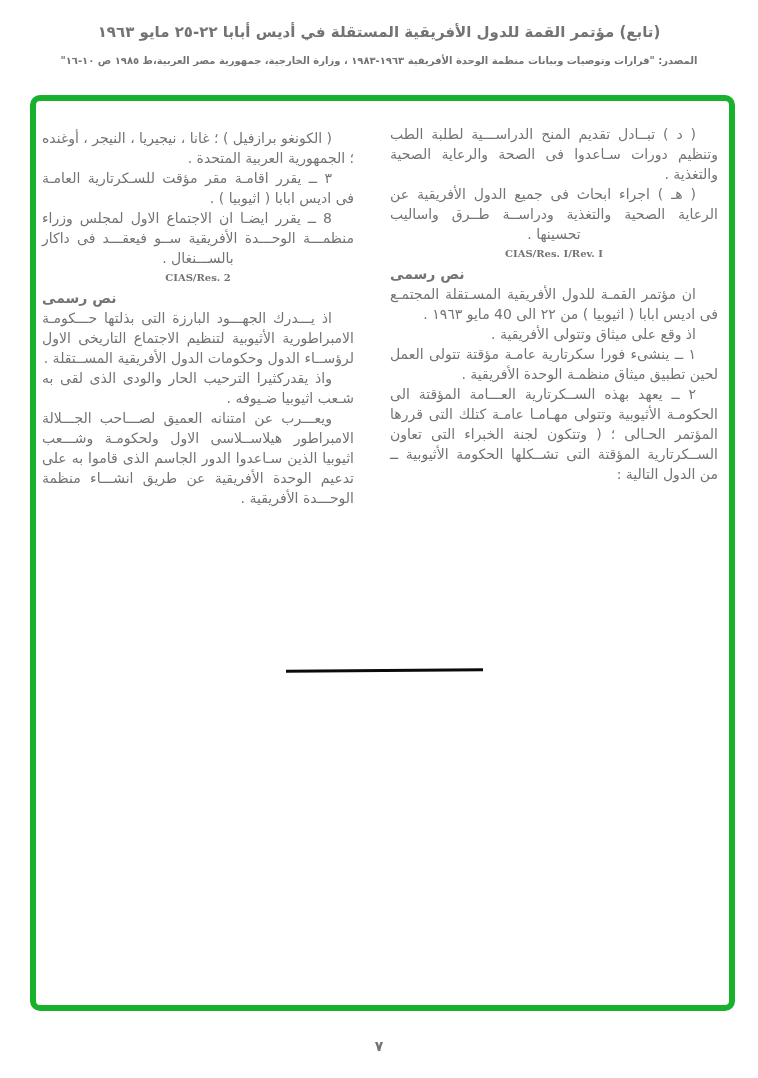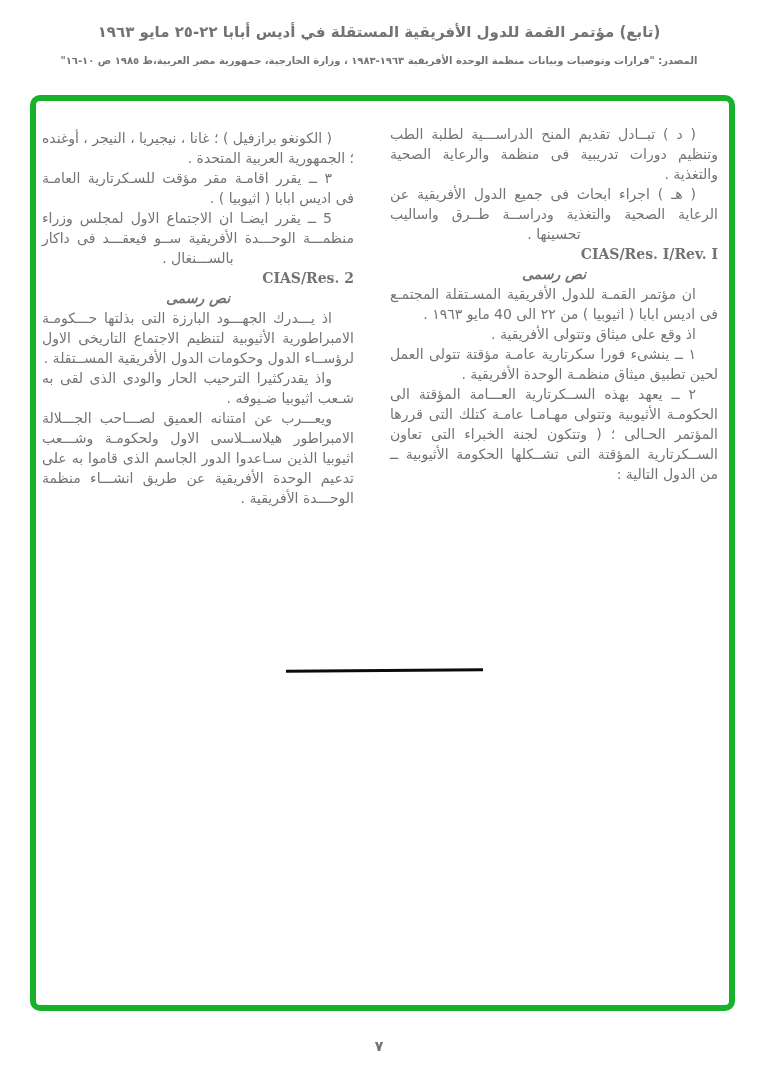--- a/index.html
+++ b/index.html
@@ -24,24 +24,24 @@
   }
   .col {
     position:absolute; direction:rtl; text-align:justify;
     font-size:14px; line-height:20px;
   }
   .col-right { top:124px; left:390px; width:328px; }
   .col-left  { top:128px; left:42px;  width:312px; }
   .col p { margin:0; }
   .indent { text-indent:22px; }
   .ref {
-    direction:ltr; text-align:right; font-family:"DejaVu Serif", serif;
-    font-weight:bold; font-size:14px; text-indent:0;
+    direction:ltr; text-align:center; font-family:"DejaVu Serif", serif;
+    font-weight:bold; font-size:10px; text-indent:0;
   }
-  .center-head { text-align:center; font-weight:bold; text-indent:0;font-style:italic; }
+  .center-head { text-align:left; font-weight:bold; text-indent:0; }
   .tal-center { text-align-last:center; }
   .mt4{margin-top:4px}.mt6{margin-top:6px}.mt8{margin-top:8px}.mt10{margin-top:10px}
   .mt12{margin-top:12px}.mt14{margin-top:14px}.mt16{margin-top:16px}.mt24{margin-top:24px}
   .divider {
     position:absolute; left:286px; top:669px; width:197px; height:3px;
     background:#0b0b0b; transform:rotate(-0.4deg);
   }
   .page-num {
     position:absolute; top:1038px; left:0; right:0;
     text-align:center; font-size:14px; font-weight:bold;
@@ -51,34 +51,34 @@
 <body>
 
 <div class="page">
 
   <div class="header-title">(تابع)  مؤتمر القمة للدول الأفريقية المستقلة في أديس أبابا ٢٢-٢٥ مايو ١٩٦٣</div>
   <div class="header-source">المصدر: "قرارات وتوصيات وبيانات منظمة الوحدة الأفريقية ١٩٦٣-١٩٨٣ ، وزارة الخارجية، جمهورية مصر العربية،ط ١٩٨٥ ص ١٠-١٦"</div>
 
   <div class="green-box"></div>
 
   <div class="col col-right">
-    <p class="indent">( د ) تبــادل تقديم المنح الدراســـية لطلبة الطب وتنظيم دورات تدريبية فى منظمة والرعاية الصحية والتغذية .</p>
+    <p class="indent">( د ) تبــادل تقديم المنح الدراســـية لطلبة الطب وتنظيم دورات سـاعدوا فى الصحة والرعاية الصحية والتغذية .</p>
     <p class="indent mt14 tal-center">( هـ ) اجراء ابحاث فى جميع الدول الأفريقية عن الرعاية الصحية والتغذية ودراســة طــرق واساليب تحسينها .</p>
     <p class="ref mt24">CIAS/Res. I/Rev. I</p>
     <p class="center-head mt16">نص رسمى</p>
     <p class="indent mt10">ان مؤتمر القمـة للدول الأفريقية المسـتقلة المجتمـع فى اديس ابابا ( اثيوبيا ) من ٢٢ الى 40 مايو ١٩٦٣ .</p>
     <p class="indent mt4">اذ وقع على ميثاق وتتولى الأفريقية .</p>
     <p class="indent mt8">١ ــ ينشىء فورا سكرتارية عامـة مؤقتة تتولى العمل لحين تطبيق ميثاق منظمـة الوحدة الأفريقية .</p>
     <p class="indent mt14">٢ ــ يعهد بهذه الســكرتارية العـــامة المؤقتة الى الحكومـة الأثيوبية وتتولى مهـامـا عامـة كتلك التى قررها المؤتمر الحـالى ؛ ( وتتكون لجنة الخبراء التى تعاون الســكرتارية المؤقتة التى تشــكلها الحكومة الأثيوبية ــ من الدول التالية :</p>
   </div>
 
   <div class="col col-left">
     <p class="indent">( الكونغو برازفيل ) ؛ غانا ، نيجيريا ، النيجر ، أوغنده ؛ الجمهورية العربية المتحدة .</p>
     <p class="indent mt14">٣ ــ يقرر اقامـة مقر مؤقت للسـكرتارية العامـة فى اديس ابابا ( اثيوبيا ) .</p>
-    <p class="indent mt12 tal-center">5 ــ يقرر ايضـا ان الاجتماع الاول لمجلس وزراء منظمـــة الوحـــدة الأفريقية ســو فيعقـــد فى داكار بالســـنغال .</p>
+    <p class="indent mt12 tal-center">8 ــ يقرر ايضـا ان الاجتماع الاول لمجلس وزراء منظمـــة الوحـــدة الأفريقية ســو فيعقـــد فى داكار بالســـنغال .</p>
     <p class="ref mt14">CIAS/Res. 2</p>
     <p class="center-head mt6">نص رسمى</p>
     <p class="indent">اذ يـــدرك الجهـــود البارزة التى بذلتها حـــكومـة الامبراطورية الأثيوبية لتنظيم الاجتماع التاريخى الاول لرؤســاء الدول وحكومات الدول الأفريقية المســتقلة .</p>
     <p class="indent mt4">واذ يقدركثيرا الترحيب الحار والودى الذى لقى به شـعب اثيوبيا ضـيوفه .</p>
     <p class="indent mt4">ويعـــرب عن امتنانه العميق لصـــاحب الجـــلالة الامبراطور هيلاســلاسى الاول ولحكومـة وشـــعب اثيوبيا الذين سـاعدوا الدور الجاسم الذى قاموا به على تدعيم الوحدة الأفريقية عن طريق انشـــاء منظمة الوحـــدة الأفريقية .</p>
   </div>
 
   <div class="divider"></div>
 
   <div class="page-num">٧</div>

